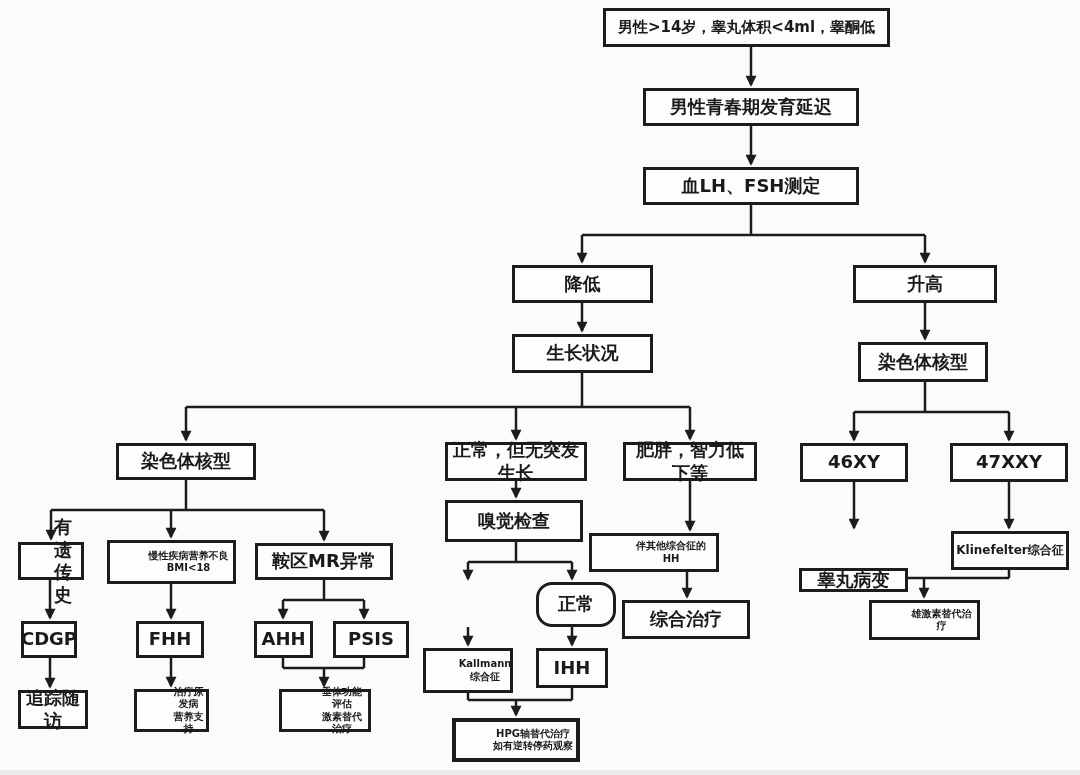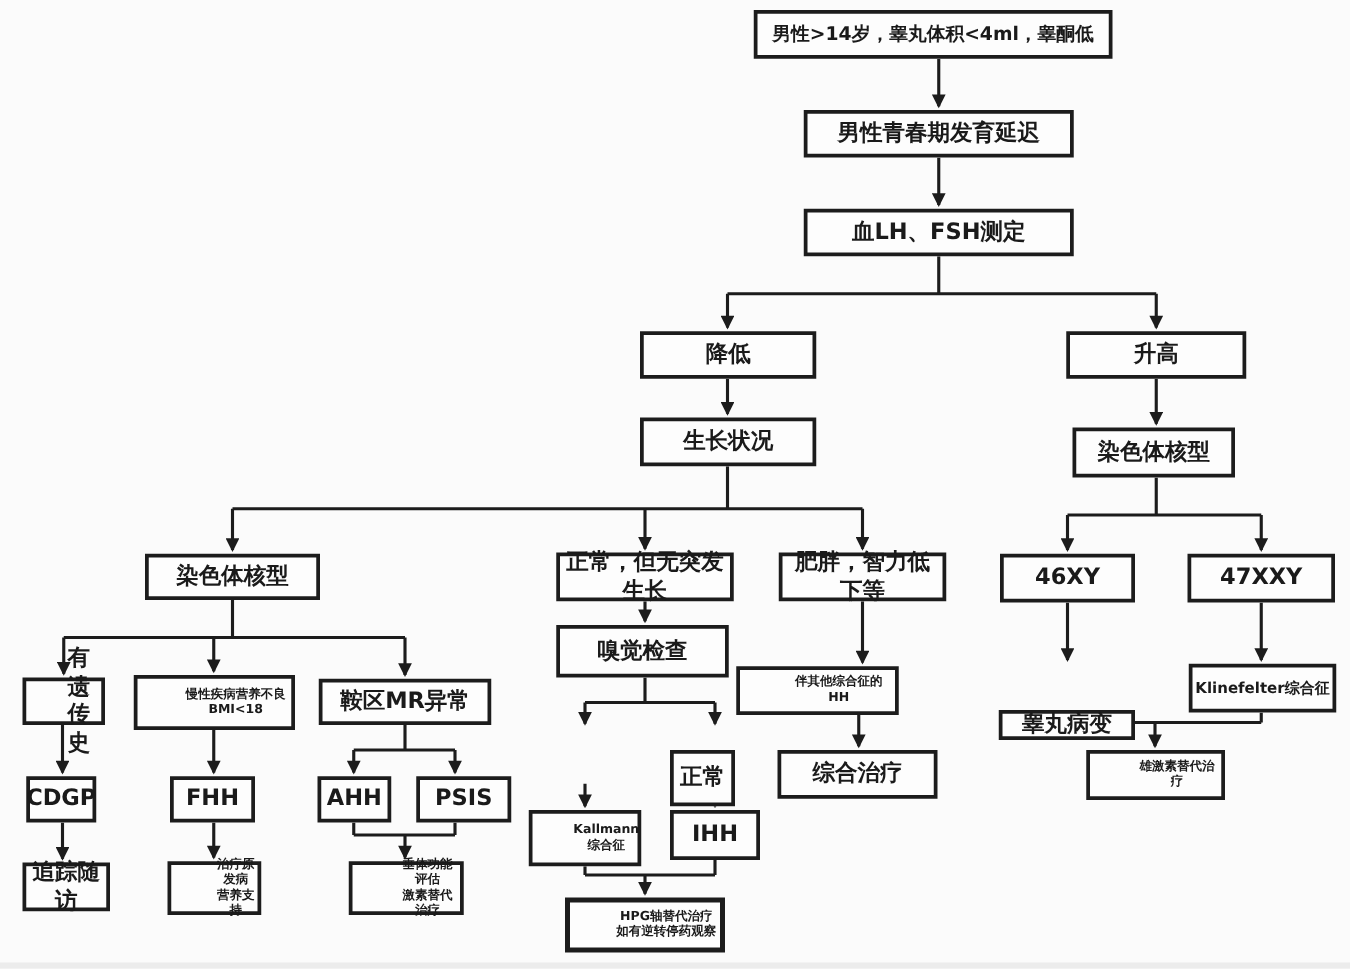--- a/index.html
+++ b/index.html
@@ -101,21 +101,21 @@
 BMI&lt;18</div>
   <div class="node" style="left:255px; top:543px;width:138px; height:37px;">鞍区MR异常</div>
   <div class="node" style="left:445px; top:500px;width:138px; height:42px;">嗅觉检查</div>
   <div class="node sm" style="left:589px; top:533px;width:130px; height:39px;">伴其他综合征的HH</div>
   <div class="node" style="left:799px; top:531px;width:109px; height:24px;margin-top:37px;">睾丸病变</div>
   <div class="node xs" style="left:951px; top:531px;width:118px; height:39px;">Klinefelter综合征</div>
   <div class="node" style="left:21px;  top:621px;width:56px;  height:37px;">CDGP</div>
   <div class="node" style="left:136px; top:621px;width:68px;  height:37px;">FHH</div>
   <div class="node" style="left:254px; top:621px;width:59px;  height:37px;">AHH</div>
   <div class="node" style="left:333px; top:621px;width:76px;  height:37px;">PSIS</div>
-  <div class="node" style="left:536px; top:600px;width:52px;  height:45px;">正常</div>
+  <div class="node" style="left:536px; top:582px;width:80px;  height:45px;border-radius:16px;">正常</div>
   <div class="node" style="left:622px; top:600px;width:128px; height:39px;">综合治疗</div>
   <div class="node sm" style="left:869px; top:600px;width:111px; height:40px;">雄激素替代治疗</div>
   <div class="node" style="left:18px;  top:690px;width:70px;  height:39px;">追踪随访</div>
   <div class="node sm" style="left:134px; top:689px;width:75px;  height:43px;">治疗原发病
 营养支持</div>
   <div class="node sm" style="left:423px; top:648px;width:90px;  height:45px;">Kallmann
 综合征</div>
   <div class="node" style="left:536px; top:648px;width:72px;  height:40px;">IHH</div>
   <div class="node sm" style="left:279px; top:689px;width:92px;  height:43px;">垂体功能评估
 激素替代治疗</div>

